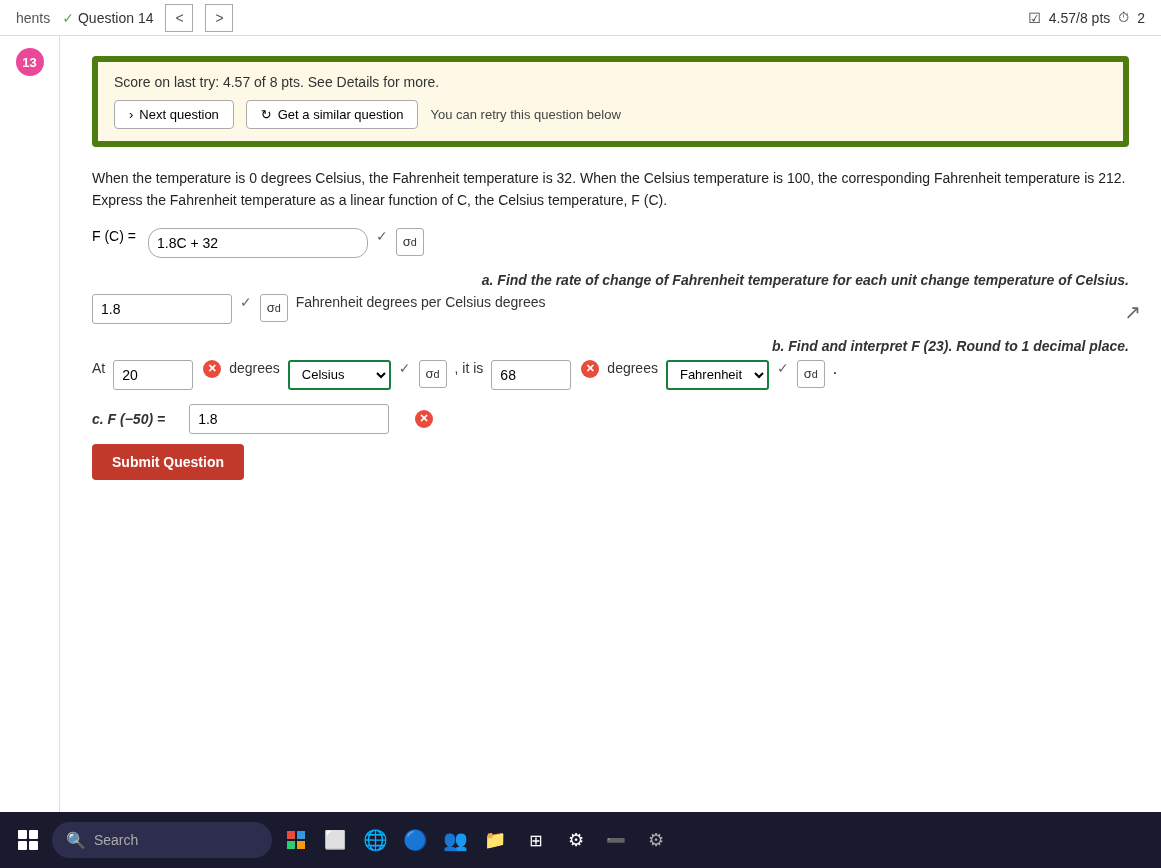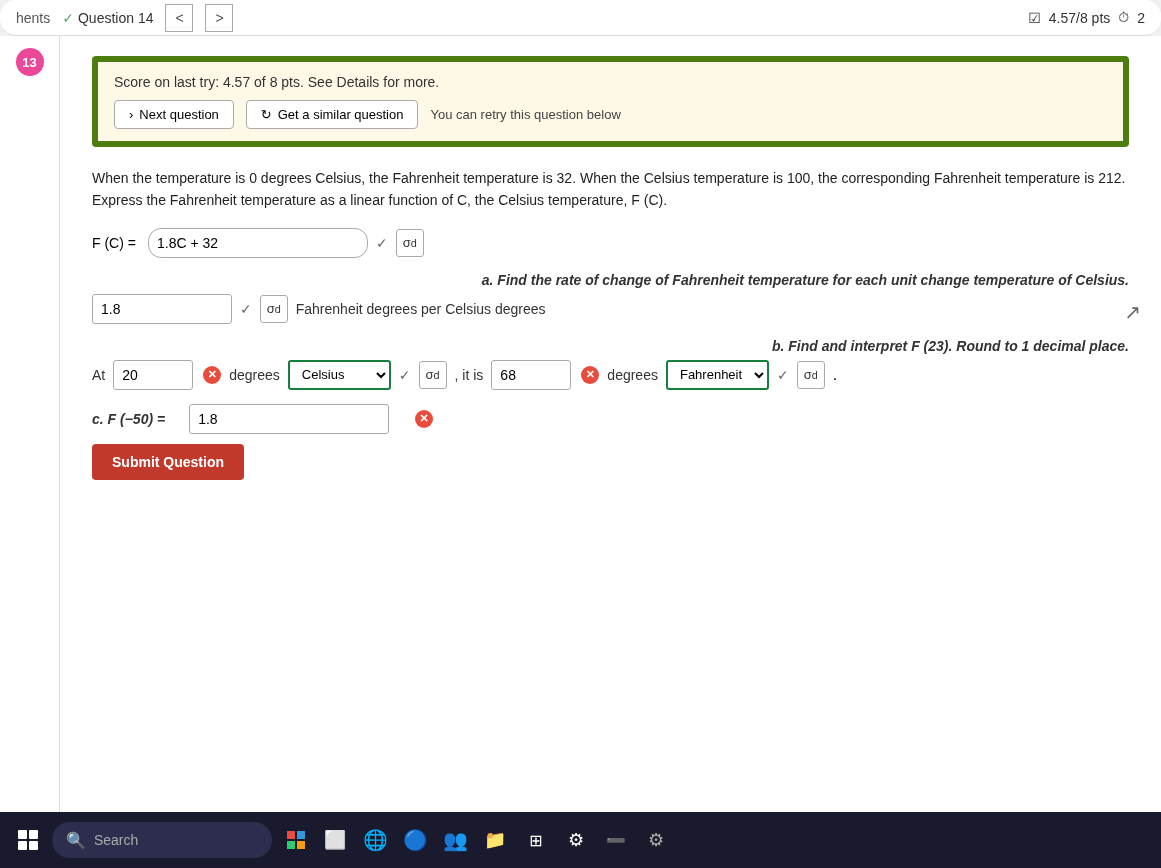--- a/index.html
+++ b/index.html
@@ -8,21 +8,20 @@
     
     .top-bar {
       background: white;
       height: 36px;
       display: flex;
       align-items: center;
       justify-content: space-between;
       padding: 0 16px;
       border-bottom: 1px solid #ddd;
       font-size: 14px;
-      border-radius: 16px;
     }
     .top-bar-left { display: flex; align-items: center; gap: 12px; color: #333; }
     .top-bar-right { color: #333; font-size: 14px; display: flex; align-items: center; gap: 8px; }
 
     
     .main-content {
       display: flex;
       height: calc(868px - 36px - 56px);
     }
 
@@ -91,21 +90,20 @@
       gap: 6px;
     }
     .retry-text { font-size: 13px; color: #444; }
 
     
     .question-body { font-size: 14px; color: #222; line-height: 1.6; margin-bottom: 16px; }
 
     
     .answer-row {
       display: flex;
-      align-items: center;
       gap: 8px;
       margin-bottom: 14px;
     }
     .answer-input {
       border: 1px solid #aaa;
       border-radius: 3px;
       padding: 4px 8px;
       font-size: 14px;
       height: 30px;
     }

